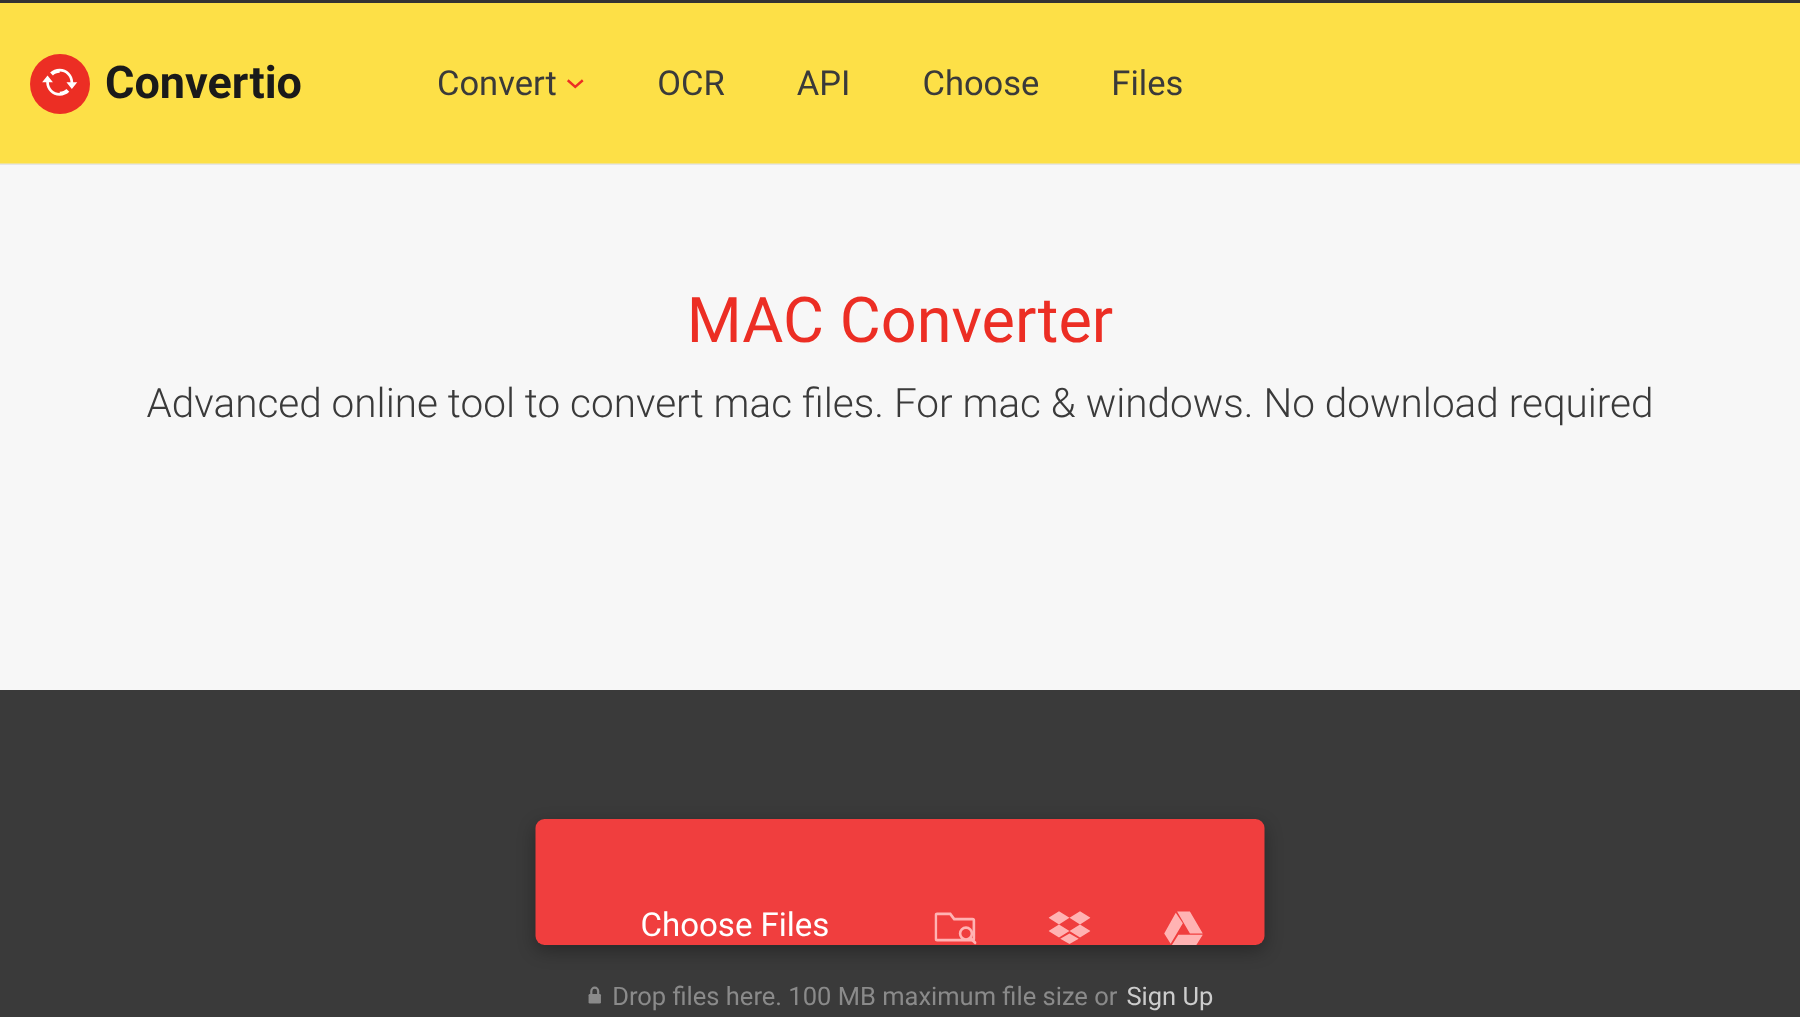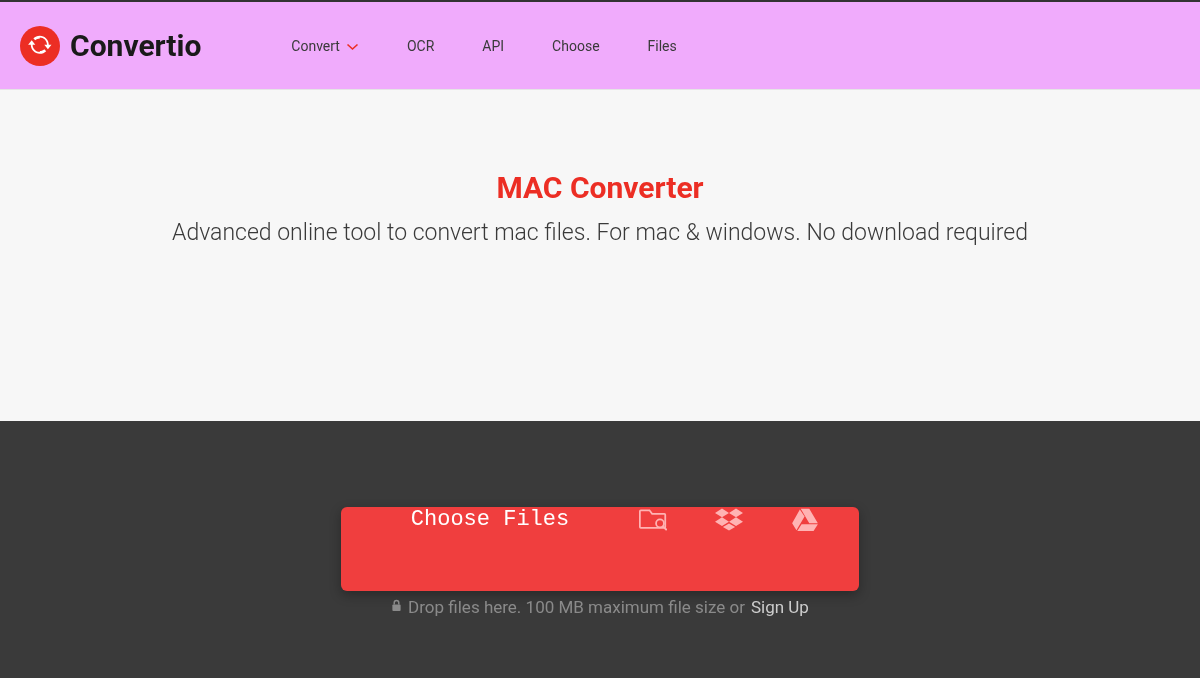--- a/index.html
+++ b/index.html
@@ -9,26 +9,26 @@
     }
     body {
       font-family: -apple-system, BlinkMacSystemFont, "Segoe UI", Roboto, sans-serif;
       background: #f7f7f7;
       width: 1200px;
       height: 678px;
       overflow: hidden;
       border-top: 2px solid #333;
     }
     .header {
-      background: #f0abfc;
+      background: #fde047;
       border-bottom: 1px solid #e5e5e5;
       display: flex;
       align-items: center;
       padding: 0 20px;
-      height: 88px;
+      height: 108px;
     }
     .logo {
       display: flex;
       align-items: center;
       gap: 10px;
     }
     .logo-icon {
       width: 40px;
       height: 40px;
       background: #ec2e24;
@@ -41,64 +41,63 @@
       font-size: 30px;
       font-weight: 700;
       color: #1a1a1a;
     }
     .nav {
       display: flex;
       gap: 48px;
       margin-left: 90px;
     }
     .nav-item {
-      font-size: 14px;
+      font-size: 23px;
       color: #3a3a3a;
       cursor: pointer;
       display: flex;
-      align-items: flex-start;
+      align-items: center;
       gap: 6px;
     }
     .chevron {
       color: #ec2e24;
       font-size: 14px;
     }
     .hero {
       text-align: center;
       padding-top: 80px;
     }
     .hero-title {
-      font-size: 30px;
+      font-size: 42px;
       color: #ec2e24;
-      font-weight: 700;
+      font-weight: 400;
       margin-bottom: 14px;
     }
     .hero-subtitle {
-      font-size: 23px;
+      font-size: 27px;
       color: #3a3a3a;
       font-weight: 300;
     }
     .dark-section {
       background: #3a3a3a;
       margin-top: 175px;
       padding-top: 86px;
       height: 260px;
       text-align: center;
     }
     .choose-btn {
       display: inline-flex;
-      align-items: flex-start;
+      align-items: flex-end;
       background: #f03e3e;
       border-radius: 6px;
       height: 84px;
       padding: 0 40px 0 70px;
       box-shadow: 0 4px 12px rgba(0,0,0,0.3);
       cursor: pointer;
       gap: 70px;
-      font-family: Liberation Mono, monospace;
     }
     .choose-btn-label {
       color: #fff;
       font-size: 22px;
       font-weight: 400;
     }
     .icon-group {
       display: flex;
       gap: 48px;
       align-items: center;
@@ -107,21 +106,21 @@
       width: 28px;
       height: 24px;
       fill: #ffb3b3;
       cursor: pointer;
     }
     .src-icon svg {
       width: 100%;
       height: 100%;
     }
     .hint {
-      margin-top: 6px;
+      margin-top: 25px;
       color: #8a8a8a;
       font-size: 17px;
       display: flex;
       align-items: center;
       justify-content: center;
       gap: 6px;
     }
     .hint-lock {
       font-size: 14px;
     }

